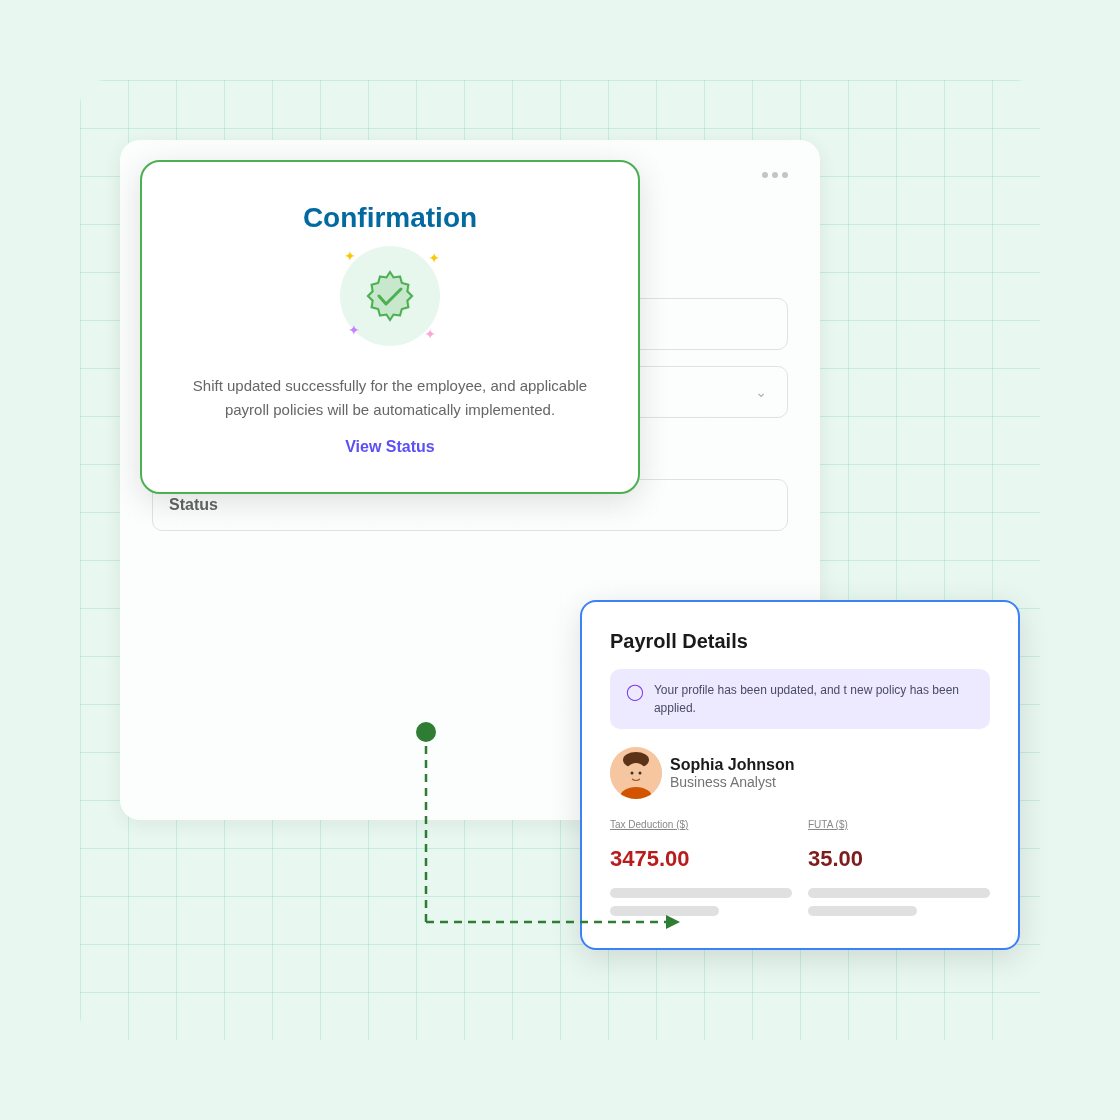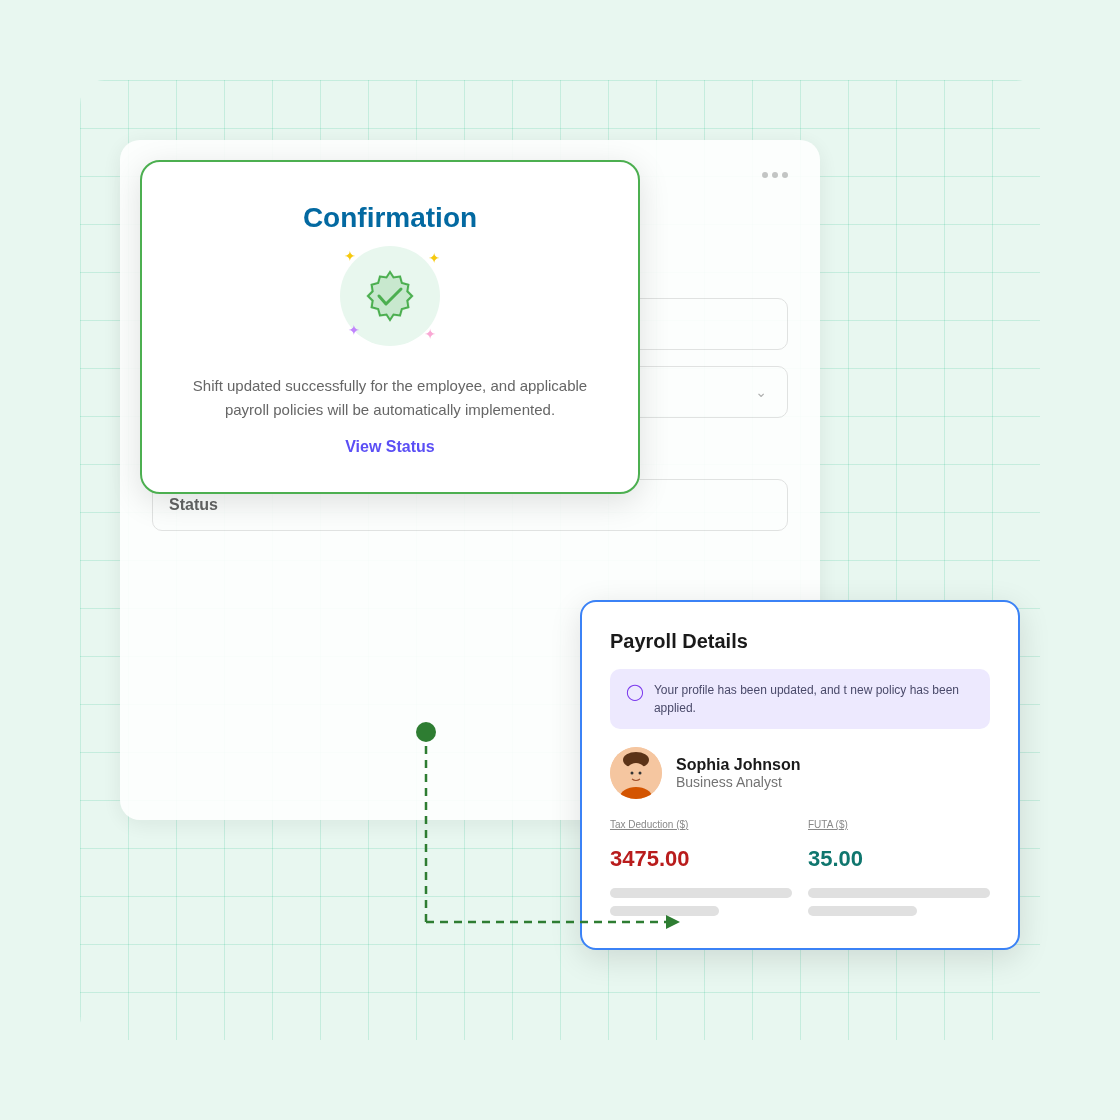--- a/index.html
+++ b/index.html
@@ -254,21 +254,21 @@
 
     .profile-updated-text {
       font-size: 12px;
       color: #4a4a6a;
       line-height: 1.5;
     }
 
     .employee-row {
       display: flex;
       align-items: center;
-      gap: 14px;
+      gap: 8px;
       margin-bottom: 20px;
     }
 
     .avatar {
       width: 52px;
       height: 52px;
       border-radius: 50%;
       background: #f5c6a0;
       overflow: hidden;
       flex-shrink: 0;
@@ -309,21 +309,21 @@
       text-decoration: underline;
     }
 
     .payroll-data-value {
       font-size: 22px;
       font-weight: 700;
       color: #b91c1c;
     }
 
     .payroll-data-value.accent {
-      color: #0f766e;
+      color: #7f1d1d;
     }
 
     .payroll-skeleton-row {
       display: grid;
       grid-template-columns: 1fr 1fr;
       gap: 16px;
     }
 
     .skeleton-bar {
       height: 10px;

